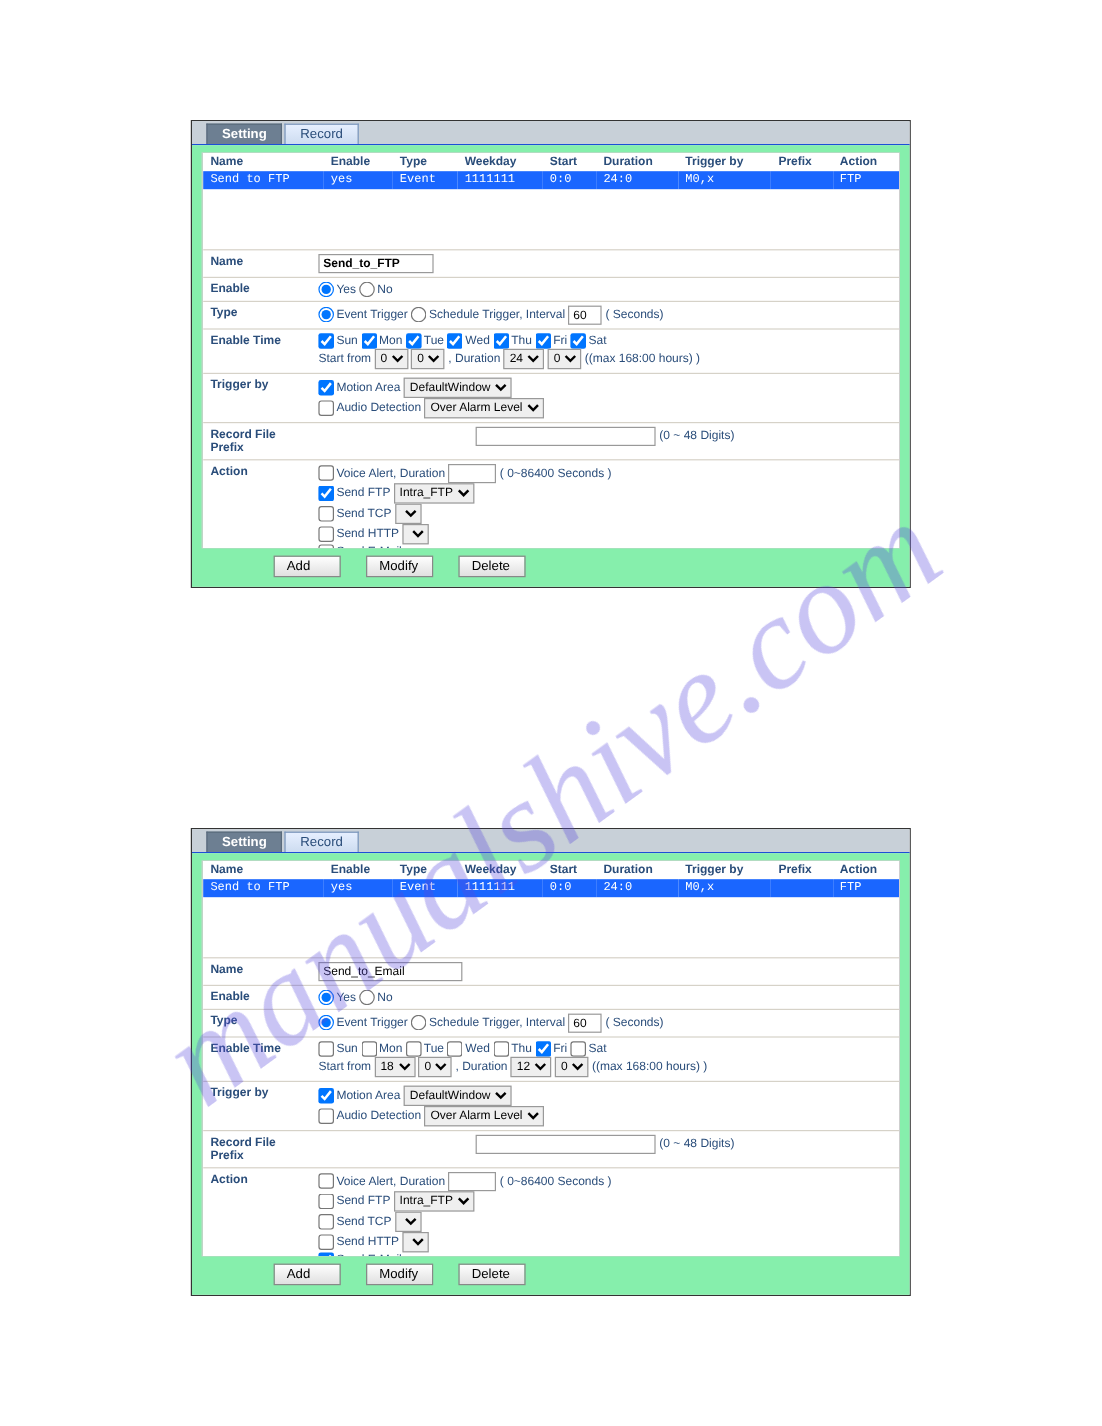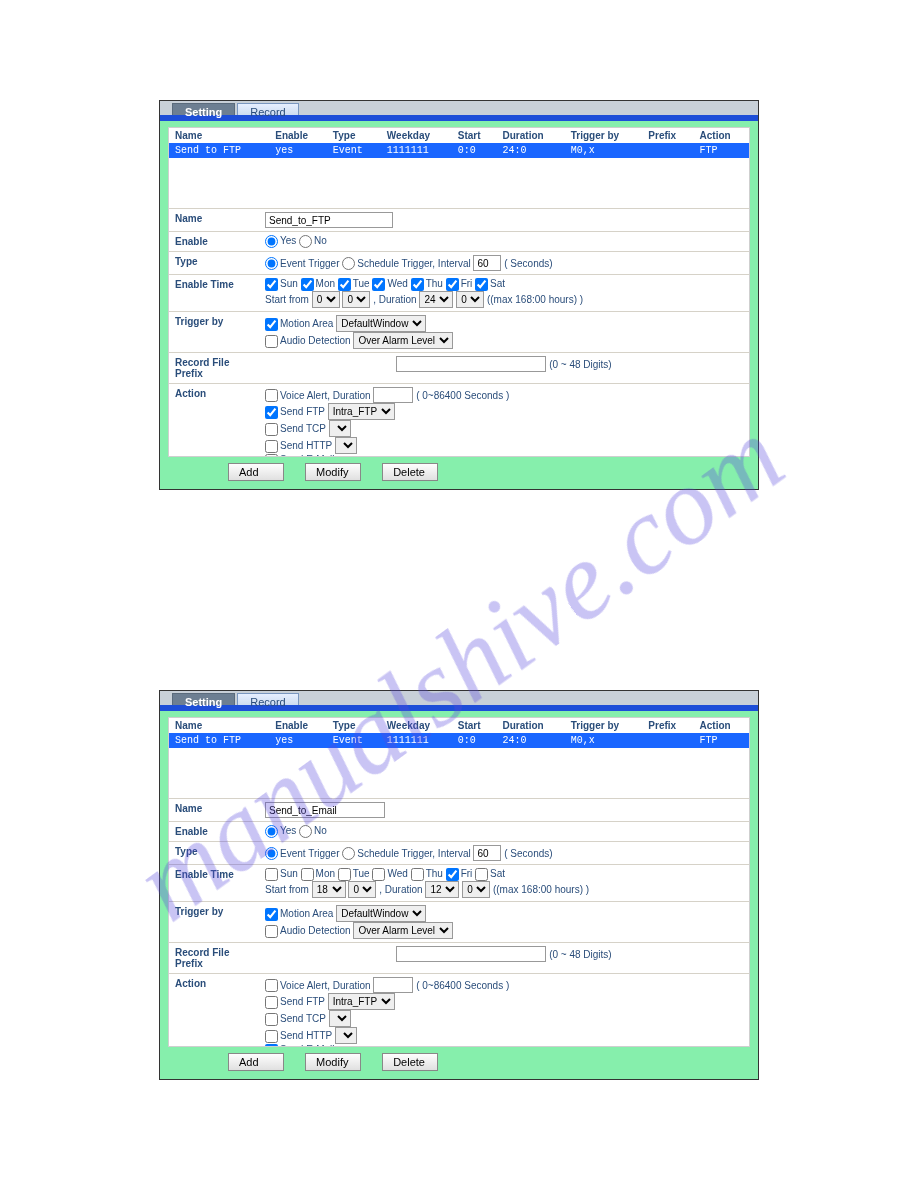--- a/index.html
+++ b/index.html
@@ -7,21 +7,21 @@
   .page { width: 918px; margin: 0 auto; background: #fff; padding: 100px 0 60px 0; position: relative; }
   .watermark {
     position: absolute; top: 50%; left: 50%; transform: translate(-50%, -50%) rotate(-36deg);
     font-size: 110px; color: rgba(88,70,220,0.32); font-family: Georgia, serif;
     pointer-events: none; white-space: nowrap; font-style: italic; z-index: 5;
   }
   .panel {
     width: 600px; margin: 0 auto 200px auto; border: 1px solid #333; background: #fff;
     position: relative;
   }
-  .tabbar { display: flex; background: #c8d0d8; border-bottom: 6px solid #1d4ed8; padding: 2px 2px 0 12px; height: 20px;}
+  .tabbar { display: flex; background: #c8d0d8; border-bottom: 1px solid #1d4ed8; padding: 2px 2px 0 12px; height: 20px;}
   .tab {
     padding: 2px 12px; font-size: 11px; color: #2a4d7a; background: linear-gradient(#e6efff,#cddcf0);
     border: 1px solid #7a97bf; border-bottom: none; margin-right: 2px; cursor: pointer;
   }
   .tab.active { background: #6d7f92; color: #fff; border-color: #5a6b7c; font-weight: bold;}
   .inner { padding: 6px 8px 8px 8px; position: relative; background: #86efac;}
   .scrollarea { max-height: 330px; overflow-y: scroll; border: 1px solid #cfcfcf; background:#fff; }
   .datatable { width: 100%; border-collapse: collapse; font-size: 10px; color: #2a4d7a; }
   .datatable th { text-align: left; font-weight: bold; padding: 2px 6px; }
   .datatable td { padding: 2px 6px; font-family: "Courier New", monospace; }
@@ -75,21 +75,21 @@
             <td>M0,x</td>
             <td></td>
             <td>FTP</td>
           </tr>
         </tbody>
           </table>
         <div class="spacer"></div>
 
         <div class="formrow">
           <div class="lbl">Name</div>
-          <div class="val"><input type="text" style="width: 128px;" value="Send_to_FTP"></div>
+          <div class="val"><input type="text" style="width: 96px; font-weight: bold;" value="Send_to_FTP"></div>
         </div>
         <div class="formrow">
           <div class="lbl">Enable</div>
           <div class="val">
             <input type="radio" checked="" class="chk" style=""><span>Yes</span>
             <input type="radio" class="chk" style=""><span>No</span>
           </div>
         </div>
         <div class="formrow">
           <div class="lbl">Type</div>

